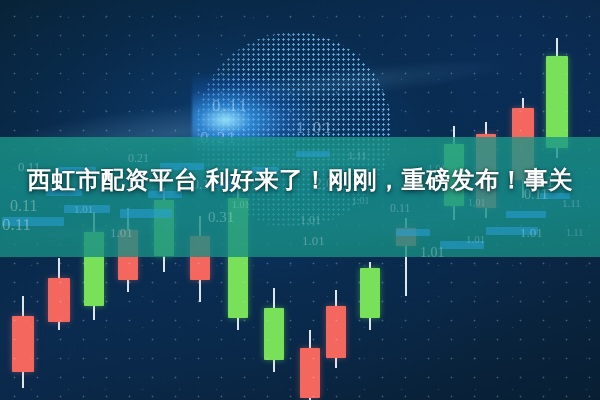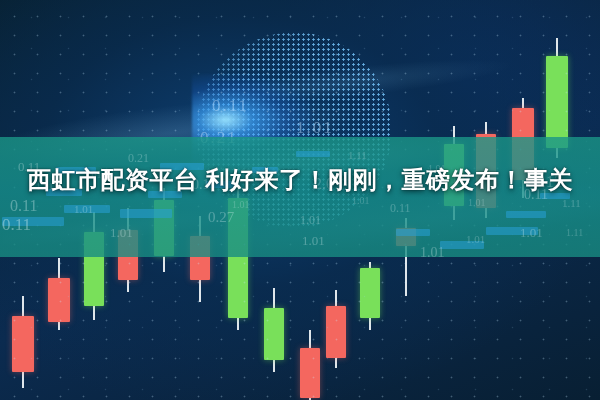--- a/index.html
+++ b/index.html
@@ -196,21 +196,21 @@
         <span style="left: 18px; top: 22px; font-size: 13px; opacity: 0.55;">0.11</span>
         <span style="left: 36px; top: 44px; font-size: 10px; opacity: 0.45;">1.01</span>
         <span style="left: 10px; top: 60px; font-size: 16px; opacity: 0.62;">0.11</span>
         <span style="left: 2px; top: 78px; font-size: 17px; opacity: 0.7;">0.11</span>
         <span style="left: 74px; top: 66px; font-size: 11px; opacity: 0.5;">1.01</span>
         <span style="left: 84px; top: 32px; font-size: 10px; opacity: 0.42;">1.01</span>
         <span style="left: 110px; top: 88px; font-size: 13px; opacity: 0.55;">1.01</span>
         <span style="left: 128px; top: 14px; font-size: 12px; opacity: 0.48;">0.21</span>
         <span style="left: 192px; top: 40px; font-size: 14px; opacity: 0.5;">0.17</span>
         <span style="left: 232px; top: 62px; font-size: 10px; opacity: 0.42;">1.01</span>
-        <span style="left: 208px; top: 72px; font-size: 15px; opacity: 0.55;">0.27</span>
+        <span style="left: 208px; top: 72px; font-size: 15px; opacity: 0.55;">0.31</span>
         <span style="left: 300px; top: 76px; font-size: 12px; opacity: 0.5;">1.01</span>
         <span style="left: 314px; top: 38px; font-size: 16px; opacity: 0.45;">2.01</span>
         <span style="left: 302px; top: 96px; font-size: 13px; opacity: 0.55;">1.01</span>
         <span style="left: 348px; top: 12px; font-size: 11px; opacity: 0.45;">1.11</span>
         <span style="left: 352px; top: 58px; font-size: 10px; opacity: 0.4;">1.01</span>
         <span style="left: 390px; top: 64px; font-size: 12px; opacity: 0.48;">0.11</span>
         <span style="left: 428px; top: 26px; font-size: 10px; opacity: 0.42;">1.01</span>
         <span style="left: 452px; top: 36px; font-size: 11px; opacity: 0.45;">1.11</span>
         <span style="left: 468px; top: 60px; font-size: 10px; opacity: 0.42;">1.01</span>
         <span style="left: 534px; top: 36px; font-size: 16px; opacity: 0.5;">0.12</span>

